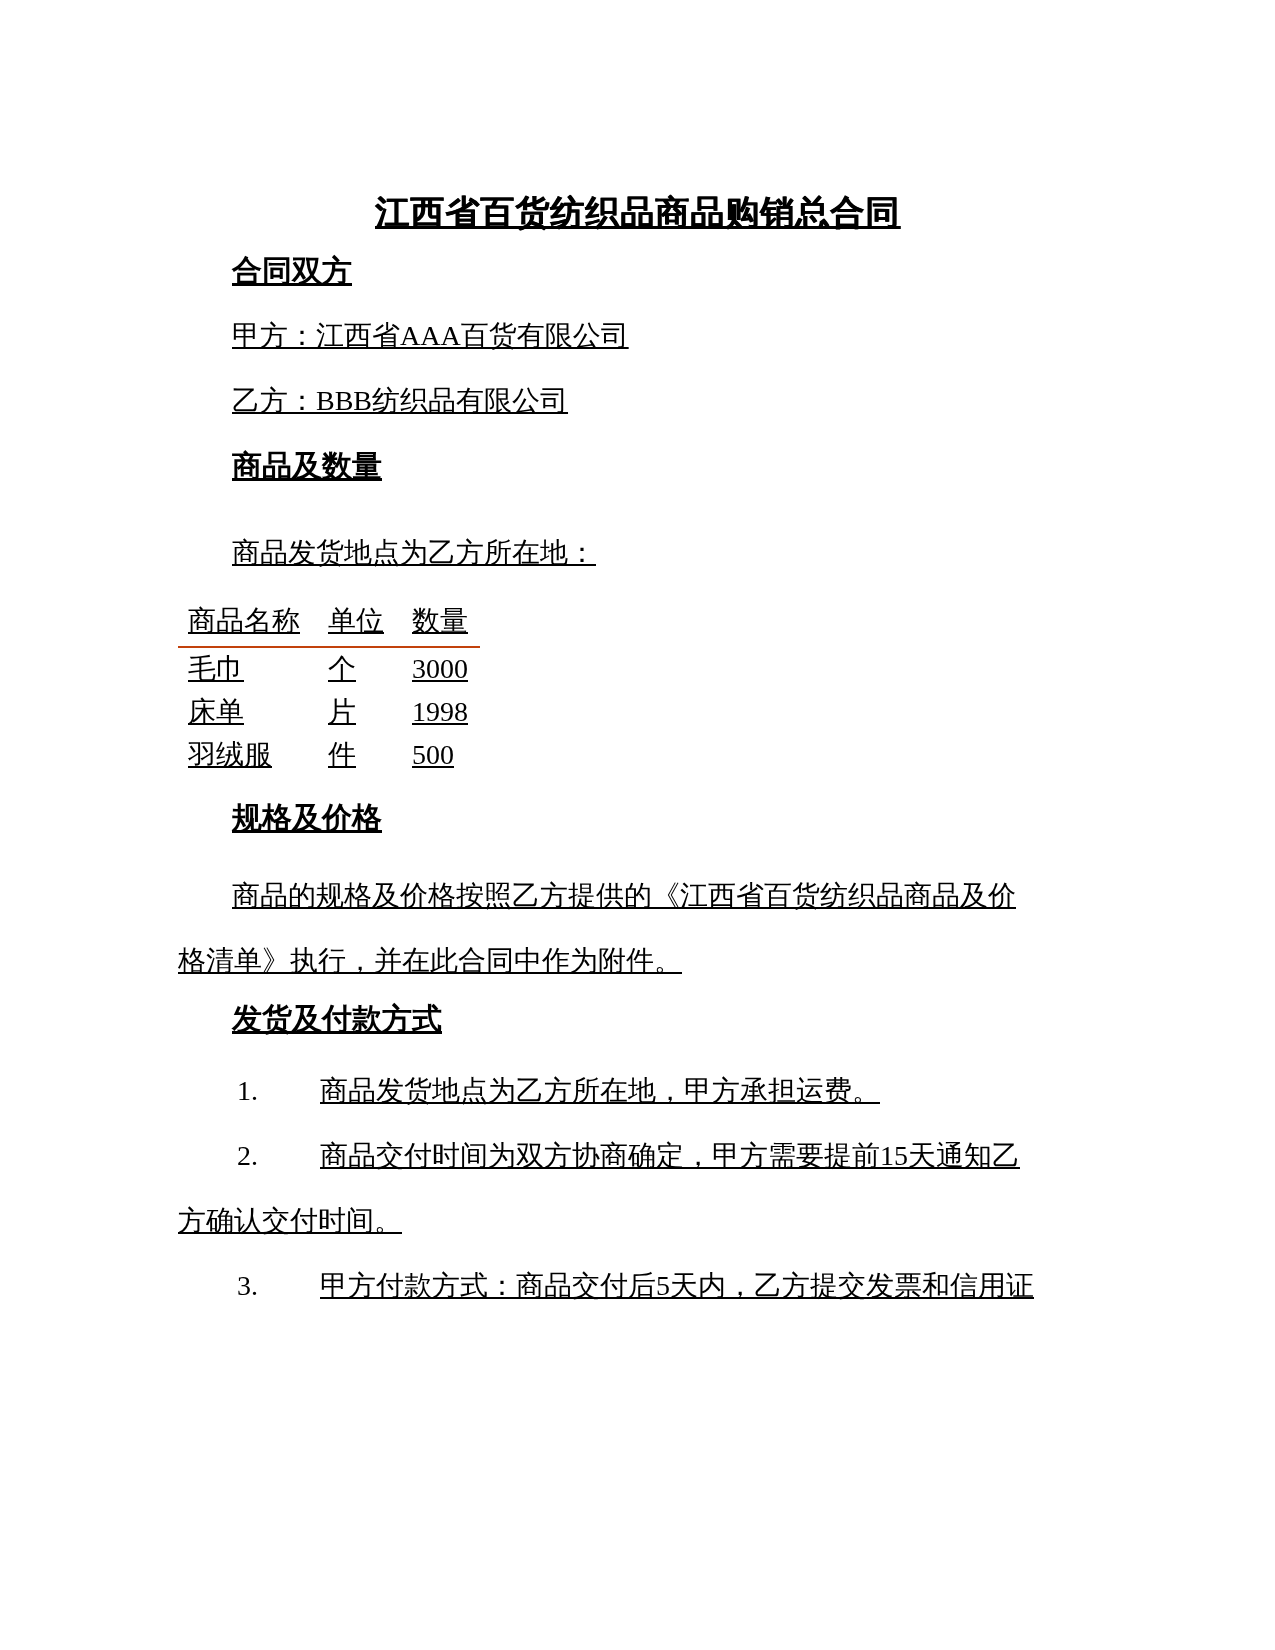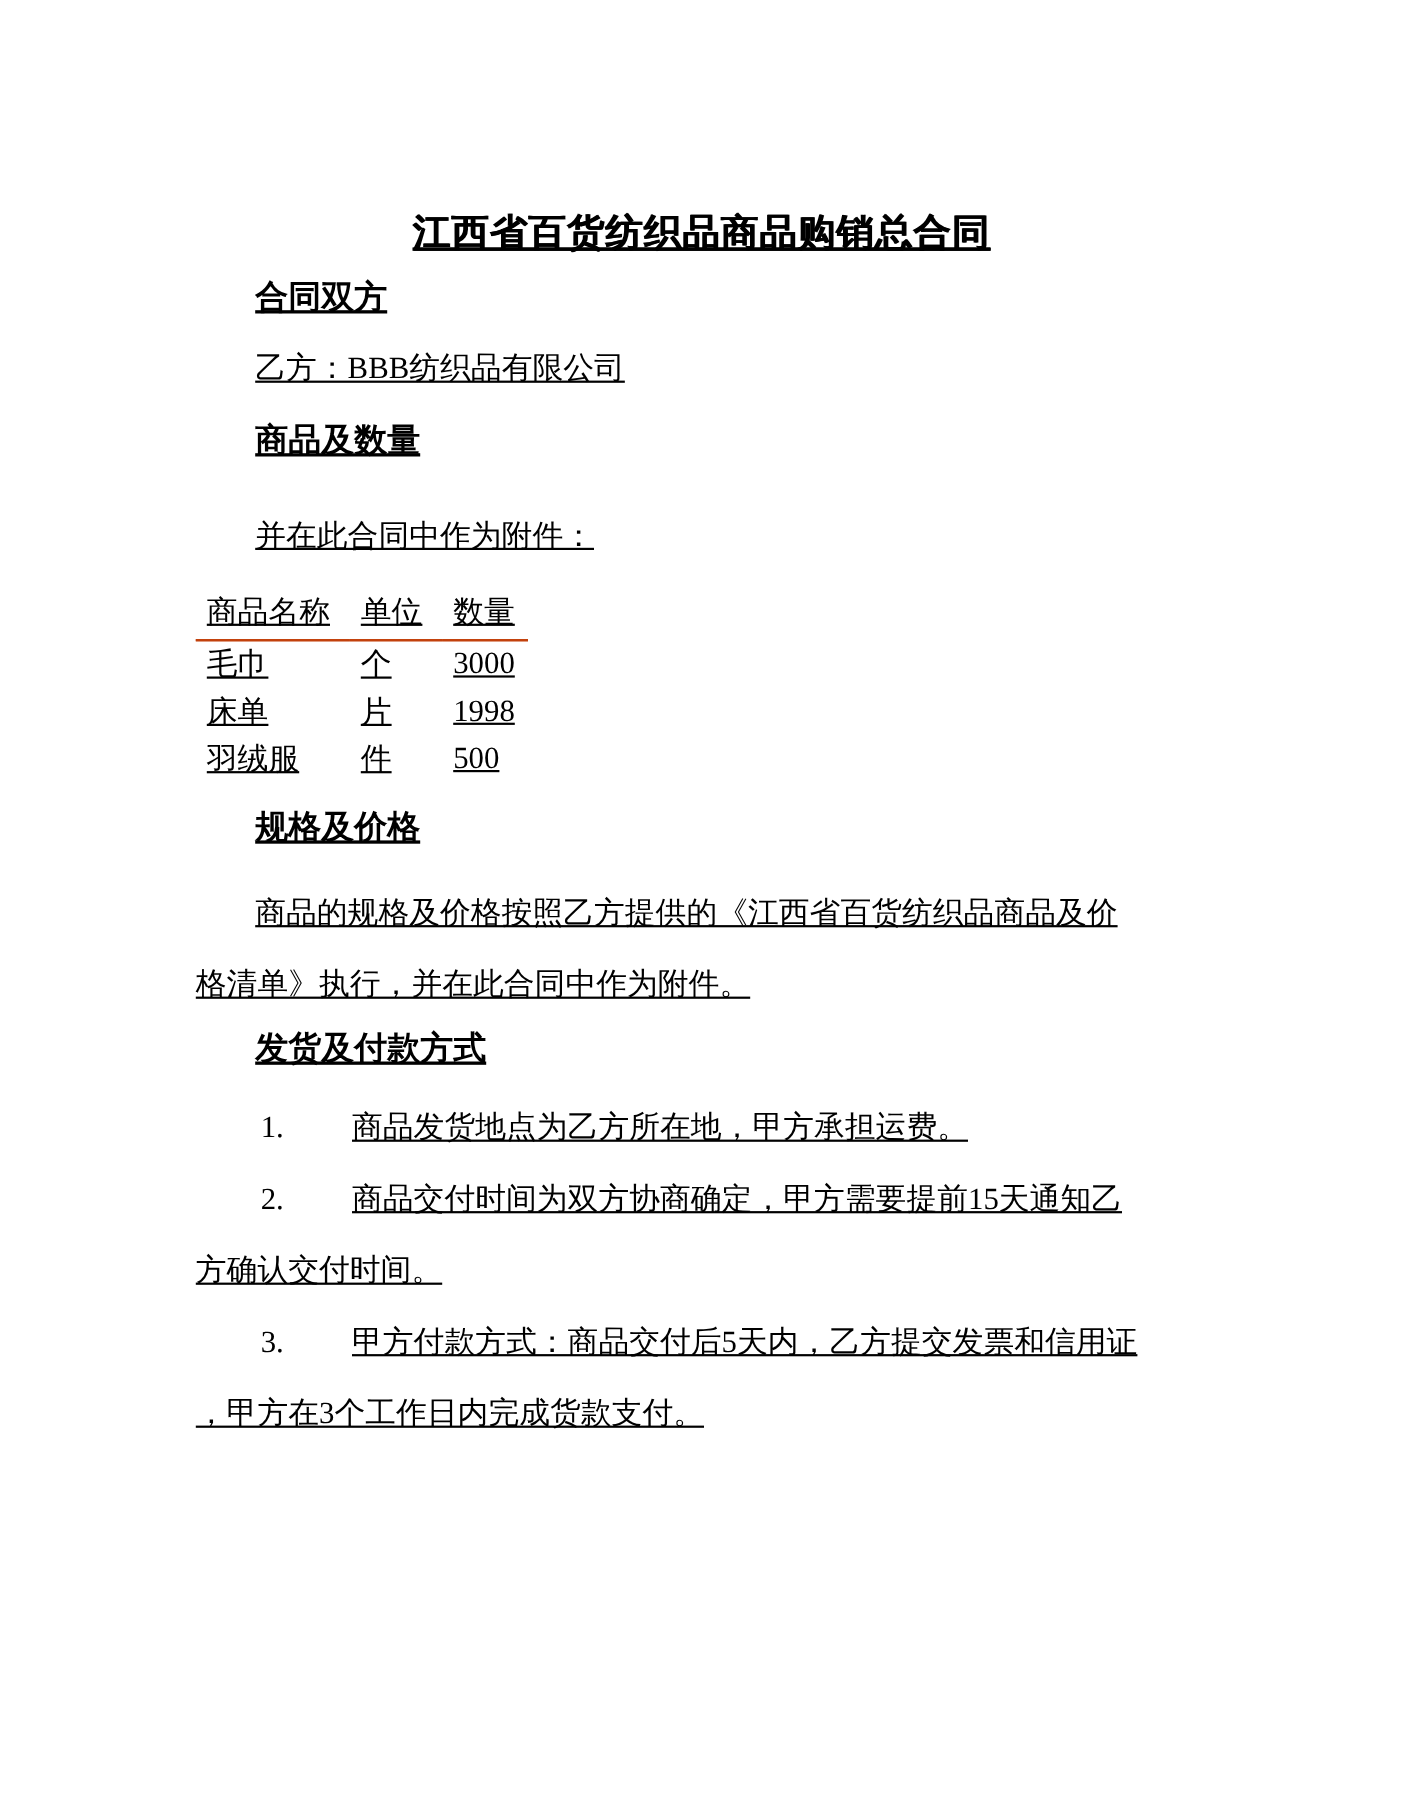--- a/index.html
+++ b/index.html
@@ -70,24 +70,25 @@
   }
 </style>
 </head>
 <body>
 
 <div class="page">
 
   <h1 class="doc-title">江西省百货纺织品商品购销总合同</h1>
 
   <div class="line heading indent">合同双方</div>
+  <div class="line indent">甲方：江西省AAA百货有限公司</div>
   <div class="line indent">乙方：BBB纺织品有限公司</div>
 
   <div class="line heading indent">商品及数量</div>
-  <div class="line indent intro">并在此合同中作为附件：</div>
+  <div class="line indent intro">商品发货地点为乙方所在地：</div>
 
   <table class="goods-table">
     <colgroup>
       <col style="width:140px">
       <col style="width:84px">
       <col style="width:78px">
     </colgroup>
     <thead>
       <tr>
         <th>商品名称</th>
@@ -134,18 +135,17 @@
       <div class="line li-first">
         <span class="li-num">2.</span><span>商品交付时间为双方协商确定，甲方需要提前15天通知乙</span>
       </div>
       <div class="line">方确认交付时间。</div>
     </div>
 
     <div>
       <div class="line li-first">
         <span class="li-num">3.</span><span>甲方付款方式：商品交付后5天内，乙方提交发票和信用证</span>
       </div>
-      <div class="line">，甲方在3个工作日内完成货款支付。</div>
     </div>
 
   </div>
 
 </div>
 
 </body></html>

